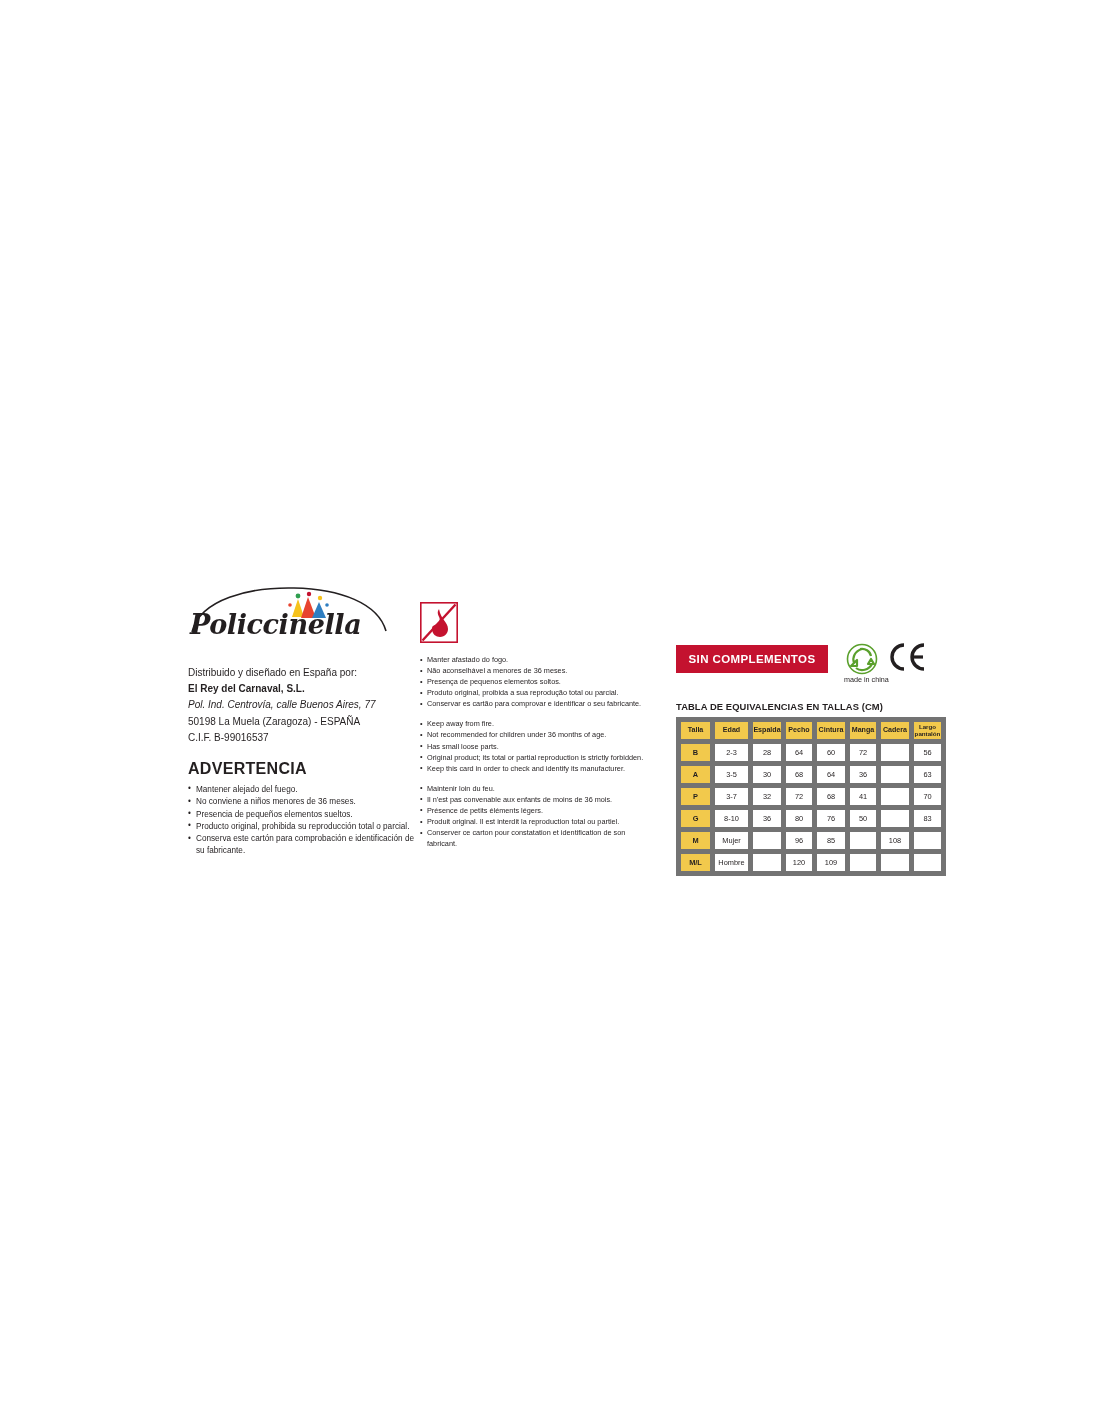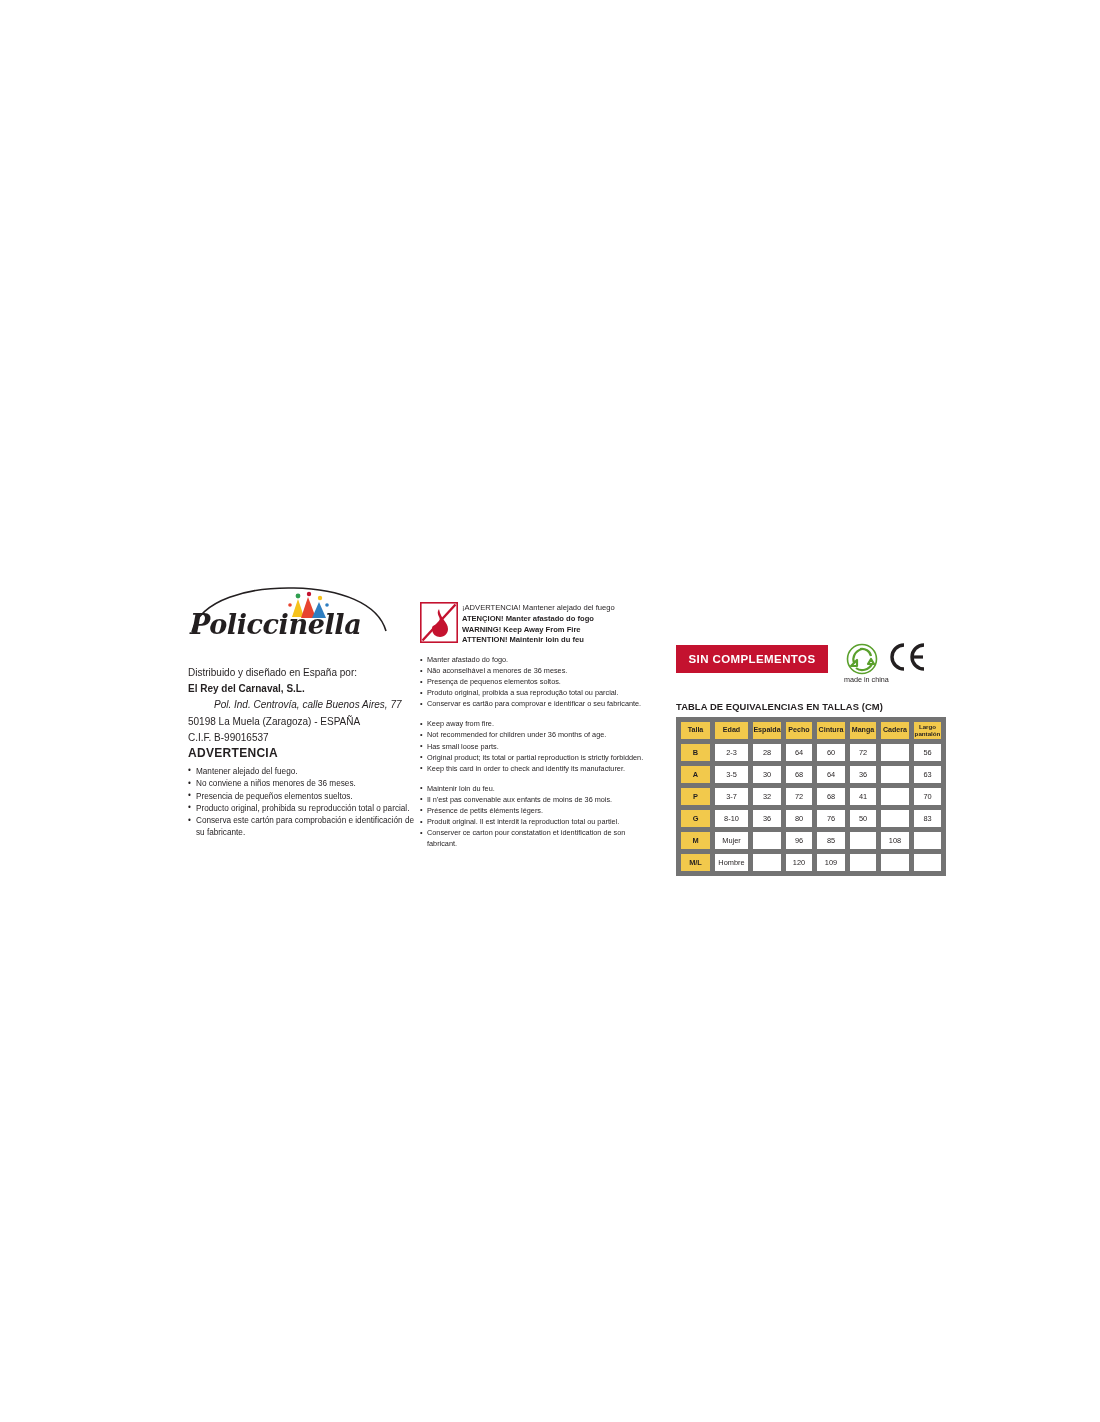--- a/index.html
+++ b/index.html
@@ -61,24 +61,25 @@
     height: 30px;
   }
 
   .dist-block {
     margin-top: 10px;
     font-size: 10px;
     line-height: 1.62;
     color: #231f20;
   }
   .dist-block .strong { font-weight: bold; }
-  .dist-block .ital { font-style: italic; margin-left: 26px; }
+  .dist-block .ital { font-style: italic; }
 
   .warn-title {
-    font-size: 12px;
+    margin-top: 14px;
+    font-size: 16px;
     font-weight: bold;
     letter-spacing: 0.3px;
   }
   ul.bullets {
     list-style: none;
     margin: 6px 0 0 0;
     padding: 0;
     font-size: 8.2px;
     line-height: 1.5;
   }
@@ -269,26 +270,20 @@
   </div>
 
   <div class="col-mid">
 
     <div class="fire-row">
       <svg class="fire-icon" viewBox="0 0 38 41">
         <rect x="0.8" y="0.8" width="36.4" height="39.4" fill="none" stroke="#c4122f" stroke-width="1.6"></rect>
         <path d="M19 7 C 15 13, 22 15, 19 20 C 16 24, 12 22, 12 27 C 12 32, 16 35, 20 35 C 25 35, 28 31, 28 27 C 28 20, 21 18, 19 7 Z" fill="#c4122f"></path>
         <line x1="2.5" y1="38.5" x2="35.5" y2="2.5" stroke="#c4122f" stroke-width="2.4"></line>
       </svg>
-      <div class="fire-text">
-        <div>¡ADVERTENCIA! Mantener alejado del fuego</div>
-        <div class="b">ATENÇION! Manter afastado do fogo</div>
-        <div class="b">WARNING! Keep Away From Fire</div>
-        <div class="b">ATTENTION! Maintenir loin du feu</div>
-      </div>
     </div>
 
     <div class="mid-lists">
       <ul class="bullets">
         <li>Manter afastado do fogo.</li>
         <li>Não aconselhável a menores de 36 meses.</li>
         <li>Presença de pequenos elementos soltos.</li>
         <li>Produto original, proibida a sua reprodução total ou parcial.</li>
         <li>Conservar es cartão para comprovar e identificar o seu fabricante.</li>
       </ul>

